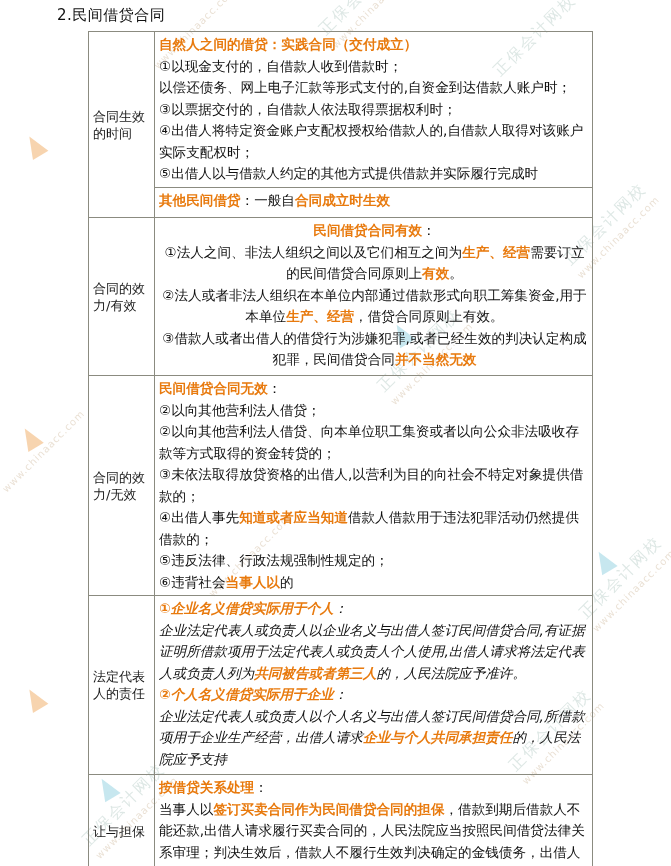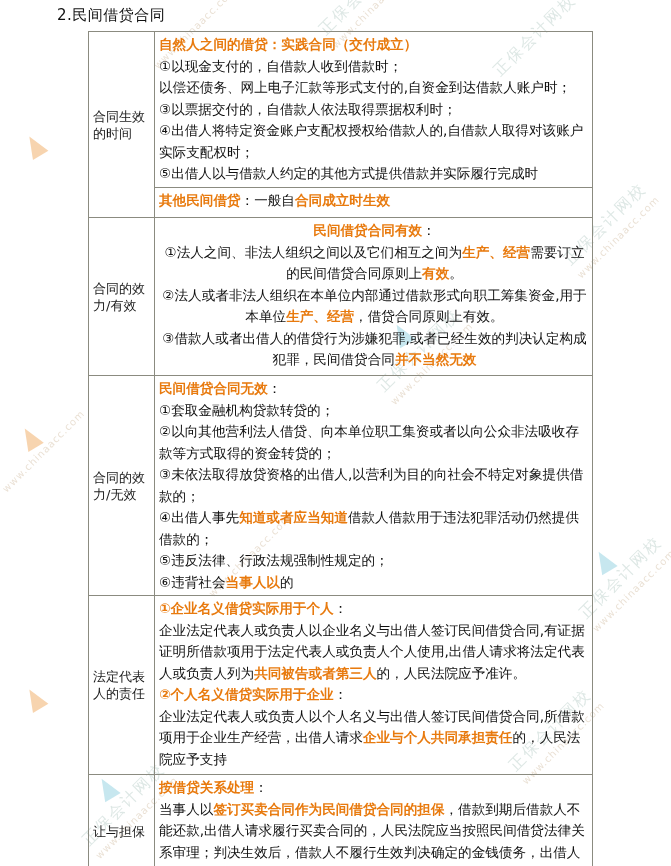--- a/index.html
+++ b/index.html
@@ -70,31 +70,31 @@
           <p><span class="hl">民间借贷合同有效</span><span>：</span></p>
           <p><span>①法人之间、非法人组织之间以及它们相互之间为</span><span class="hl">生产、经营</span><span>需要订立的民间借贷合同原则上</span><span class="hl">有效</span><span>。</span></p>
           <p><span>②法人或者非法人组织在本单位内部通过借款形式向职工筹集资金,用于本单位</span><span class="hl">生产、经营</span><span>，借贷合同原则上有效。</span></p>
           <p><span>③借款人或者出借人的借贷行为涉嫌犯罪,或者已经生效的判决认定构成犯罪，民间借贷合同</span><span class="hl">并不当然无效</span></p>
         </td>
       </tr>
       <tr>
         <td class="hdr" rowspan="1">合同的效力/无效</td>
         <td class="content" style="height: 211px;">
           <p><span class="hl">民间借贷合同无效</span><span>：</span></p>
-          <p><span>①套取金融机构贷款转贷的；</span></p>
+          <p><span>②以向其他营利法人借贷；</span></p>
           <p><span>②以向其他营利法人借贷、向本单位职工集资或者以向公众非法吸收存款等方式取得的资金转贷的；</span></p>
           <p><span>③未依法取得放贷资格的出借人,以营利为目的向社会不特定对象提供借款的；</span></p>
           <p><span>④出借人事先</span><span class="hl">知道或者应当知道</span><span>借款人借款用于违法犯罪活动仍然提供借款的；</span></p>
           <p><span>⑤违反法律、行政法规强制性规定的；</span></p>
           <p><span>⑥违背社会</span><span class="hl">当事人以</span><span>的</span></p>
         </td>
       </tr>
       <tr>
         <td class="hdr" rowspan="1">法定代表人的责任</td>
-        <td class="content" style="height: 174px;">
+        <td class="content" style="height: 174px; font-style: italic;">
           <p><span class="hl">①企业名义借贷实际用于个人</span><span>：</span></p>
           <p><span>企业法定代表人或负责人以企业名义与出借人签订民间借贷合同,有证据证明所借款项用于法定代表人或负责人个人使用,出借人请求将法定代表人或负责人列为</span><span class="hl">共同被告或者第三人</span><span>的，人民法院应予准许。</span></p>
           <p><span class="hl">②个人名义借贷实际用于企业</span><span>：</span></p>
           <p><span>企业法定代表人或负责人以个人名义与出借人签订民间借贷合同,所借款项用于企业生产经营，出借人请求</span><span class="hl">企业与个人共同承担责任</span><span>的，人民法院应予支持</span></p>
         </td>
       </tr>
       <tr>
         <td class="hdr" rowspan="1">让与担保</td>
         <td class="content" style="height: 108px;">
           <p><span class="hl">按借贷关系处理</span><span>：</span></p>

